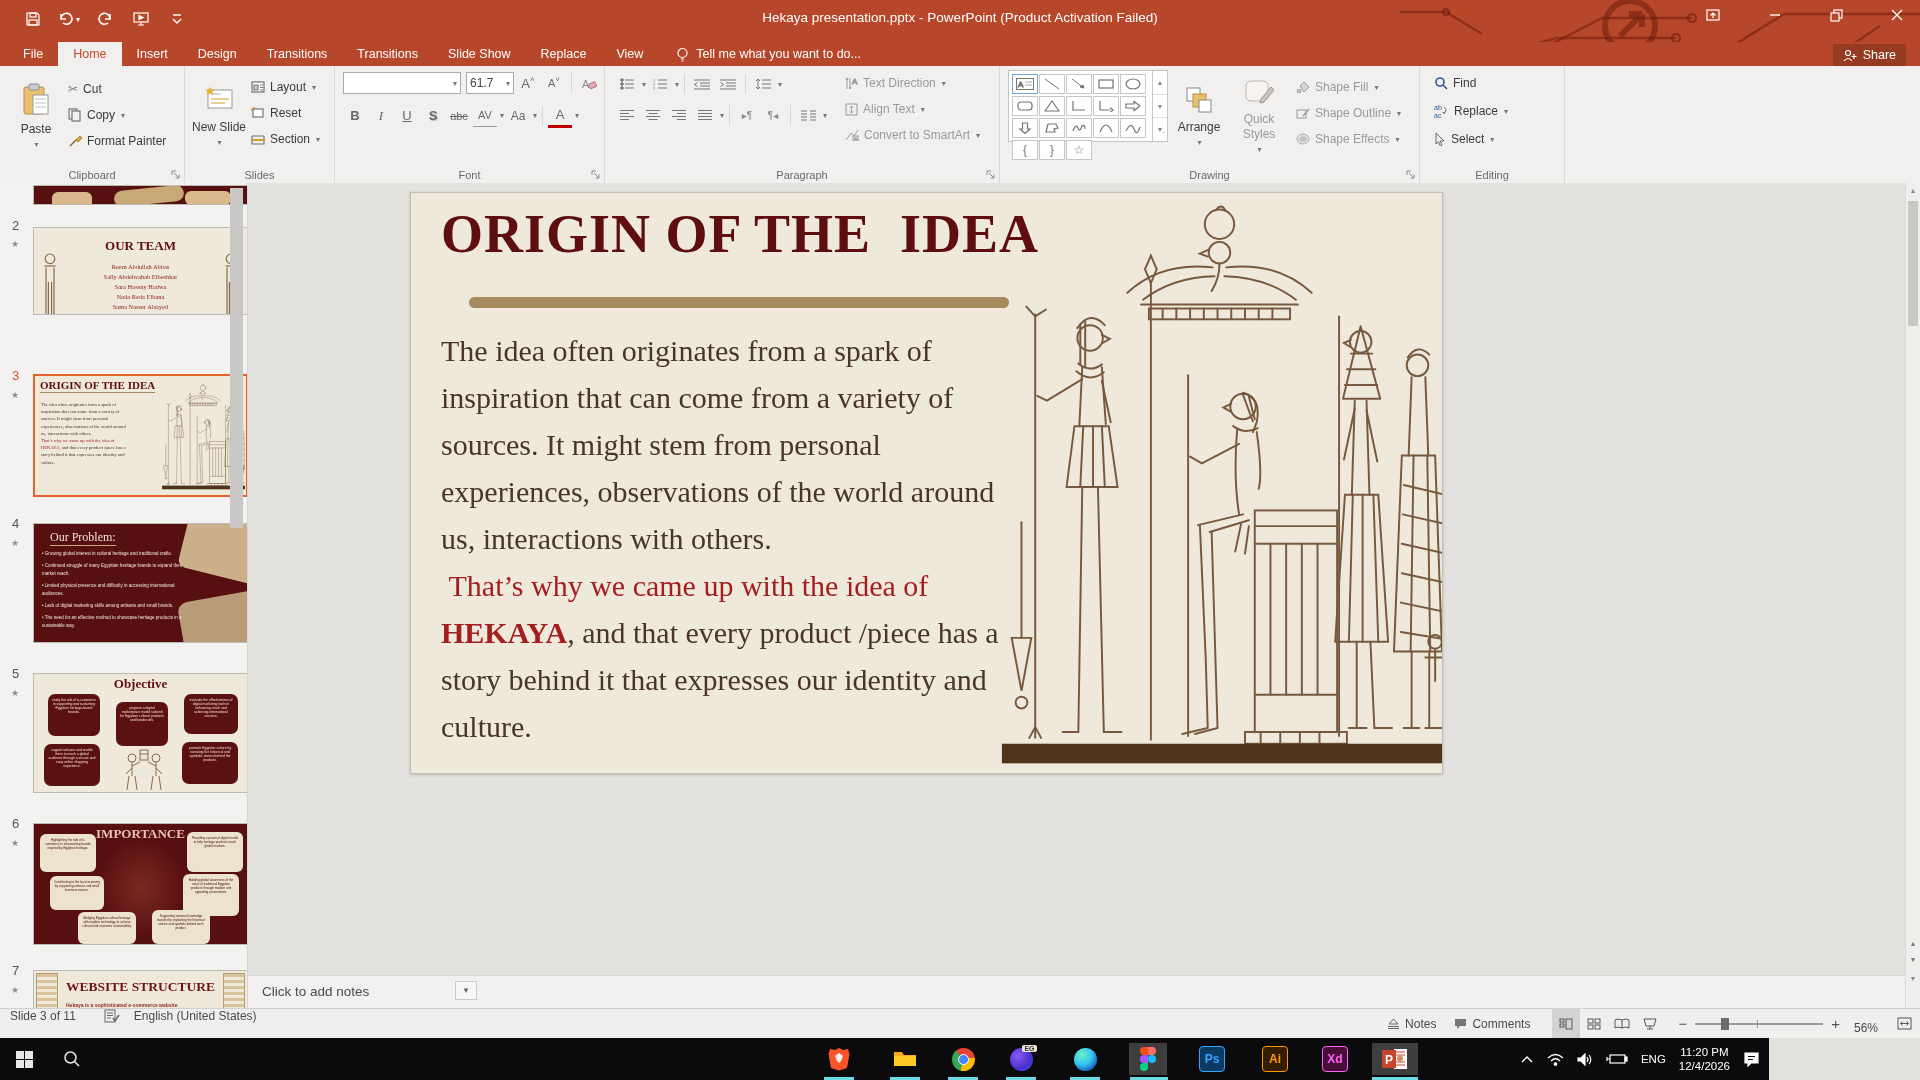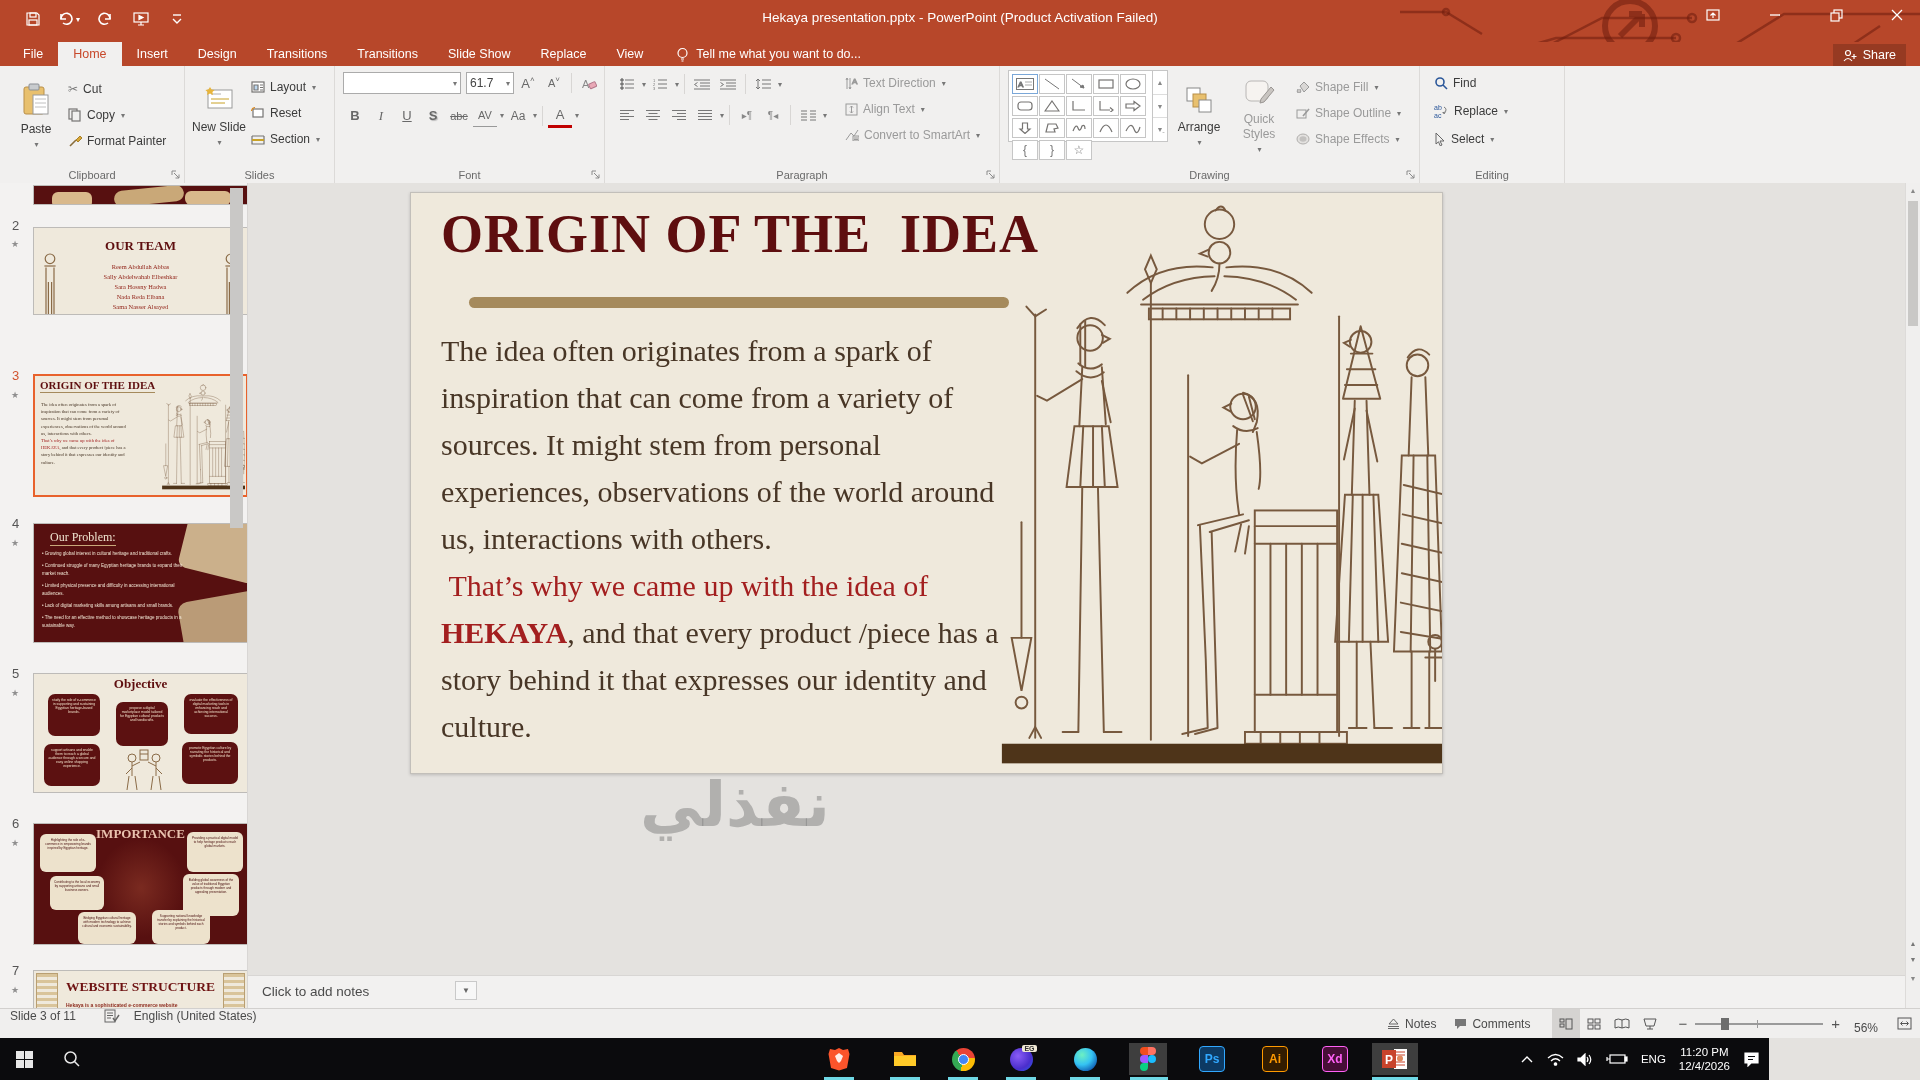--- a/index.html
+++ b/index.html
@@ -937,21 +937,20 @@
           <div class="bl"><span>us, interactions with others.</span></div>
           <div class="bl"><span class="redtxt"> That’s why we came up with the idea of</span></div>
           <div class="bl"><span class="redtxt" style="font-weight:bold">HEKAYA</span><span>, and that every product /piece has a</span></div>
           <div class="bl"><span>story behind it that expresses our identity and</span></div>
           <div class="bl"><span>culture.</span></div>
         </div>
         <svg id="art-main" width="446" height="580" viewBox="0 0 455 580">
             <use href="#egy"></use>
           </svg>
       </div>
-      <div class="wm-ar">نفذلي</div>
     </div>
 
     <div id="notesbar">
       <div id="notes-text">Click to add notes</div>
       <div id="notes-down">▼</div>
     </div>
 
     <div id="vscroll">
       <div style="position:absolute;top:4px;left:0;right:0;text-align:center;font-size:7px;color:#888">▲</div>
       <div style="position:absolute;top:18px;left:2px;width:10px;height:125px;background:#C9C8C6"></div>

